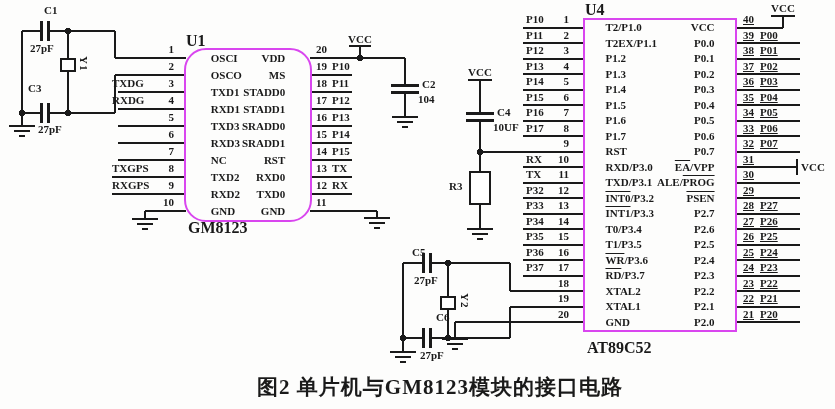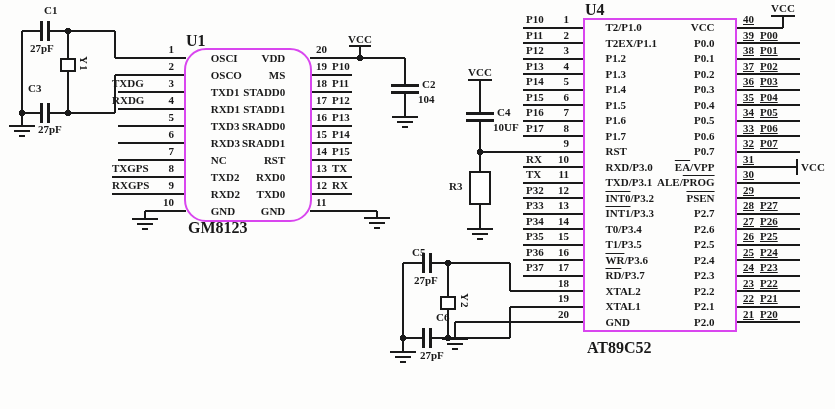--- a/index.html
+++ b/index.html
@@ -526,14 +526,15 @@
   <div class="lbl" style="left:418px;top:93px;">104</div>
   <div class="lbl" style="left:497px;top:106px;">C4</div>
   <div class="lbl" style="left:493px;top:121px;">10UF</div>
   <div class="lbl" style="left:449px;top:180px;">R3</div>
   <div class="lbl" style="left:412px;top:246px;">C5</div>
   <div class="lbl" style="left:414px;top:274px;">27pF</div>
   <div class="lbl" style="left:436px;top:311px;">C6</div>
   <div class="lbl" style="left:420px;top:349px;">27pF</div>
   <div class="lbl vert" style="left:459px;top:293px;">Y2</div>
 
+  <div class="caption">图2 单片机与GM8123模块的接口电路</div>
 
 </div>
 
 </body></html>

